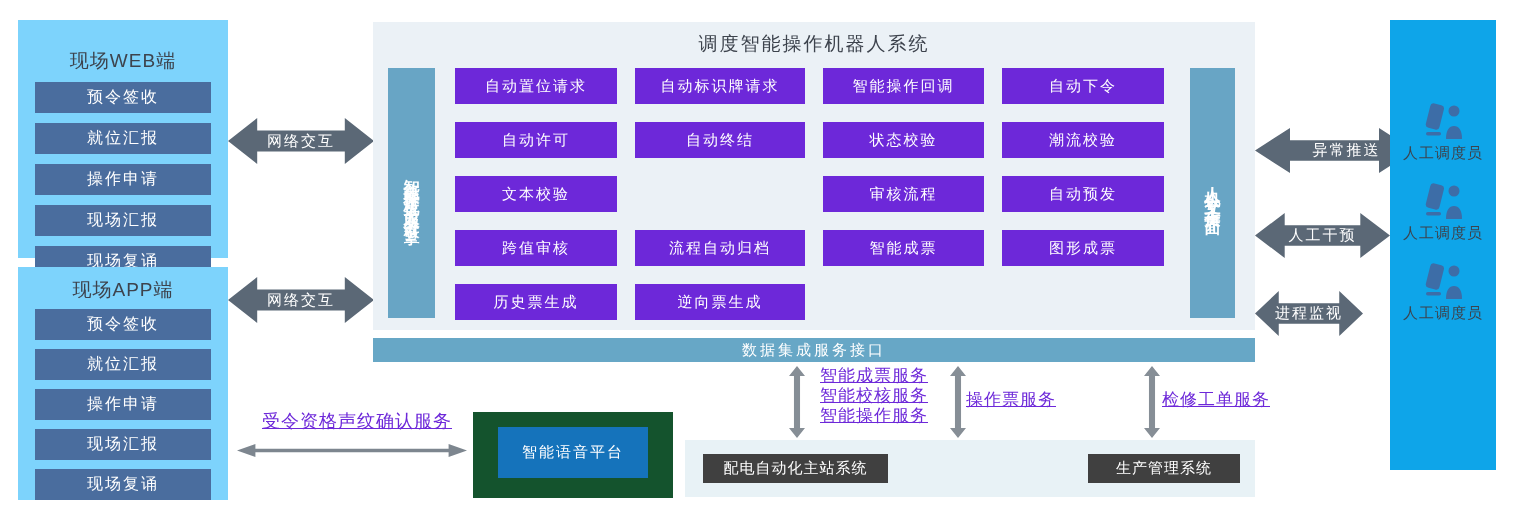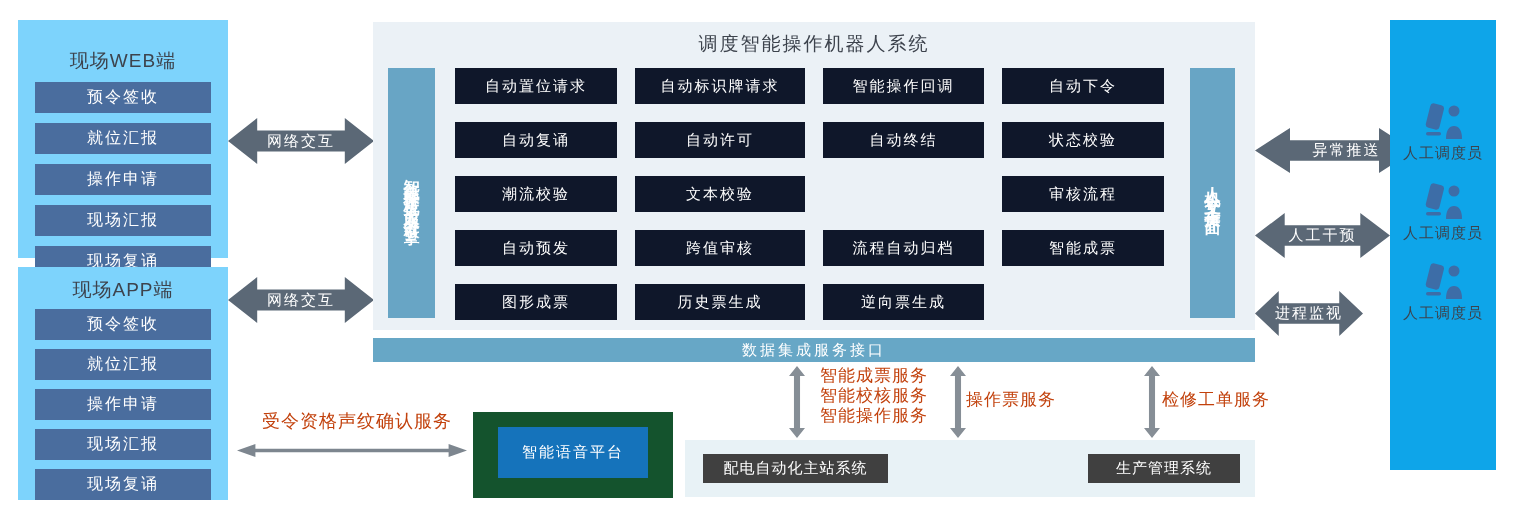--- a/index.html
+++ b/index.html
@@ -10,21 +10,21 @@
   .panel{position:absolute;background:#7dd3fc;}
   .panel-title{position:absolute;left:0;width:100%;text-align:center;color:#3d434d;font-size:19px;font-weight:500;letter-spacing:1px;}
   .pill{position:absolute;background:#4a6d9e;color:#ffffff;font-size:16px;display:flex;align-items:center;justify-content:center;letter-spacing:2px;}
 
   
   .main-panel{position:absolute;left:373px;top:22px;width:882px;height:308px;background:#ebf1f6;}
   .main-title{position:absolute;top:9px;left:0;width:100%;text-align:center;color:#3d434d;font-size:19px;font-weight:500;letter-spacing:2px;}
   .vbar{position:absolute;background:#68a5c5;color:#ffffff;display:flex;align-items:center;justify-content:center;}
   .vbar span{writing-mode:vertical-lr;text-orientation:upright;font-size:16px;font-weight:600;letter-spacing:5px;line-height:1;}
   .grid{position:absolute;left:82px;top:46px;display:grid;grid-template-columns:162px 170px 161px 162px;column-gap:18px;row-gap:18px;grid-auto-rows:36px;}
-  .bluebtn{background:#0f172a;color:#ffffff;font-size:15px;font-weight:500;display:flex;align-items:center;justify-content:center;letter-spacing:2px;}
+  .bluebtn{background:#6d28d9;color:#ffffff;font-size:15px;font-weight:500;display:flex;align-items:center;justify-content:center;letter-spacing:2px;}
   .cell-empty{background:transparent;}
 
   
   .harrow{position:absolute;background:#5b6876;color:#ffffff;display:flex;align-items:center;justify-content:center;font-size:15px;font-weight:500;letter-spacing:2px;
     clip-path:polygon(0 50%, var(--hw) 0, var(--hw) 27%, calc(100% - var(--hw)) 27%, calc(100% - var(--hw)) 0, 100% 50%, calc(100% - var(--hw)) 100%, calc(100% - var(--hw)) 73%, var(--hw) 73%, var(--hw) 100%);}
 
   
   .thin-arrow{position:absolute;background:#7d868f;
     clip-path:polygon(0 50%, 8% 0, 8% 37%, 92% 37%, 92% 0, 100% 50%, 92% 100%, 92% 63%, 8% 63%, 8% 100%);}
 
@@ -33,21 +33,21 @@
     clip-path:polygon(50% 0, 100% 14%, 69% 14%, 69% 86%, 100% 86%, 50% 100%, 0 86%, 31% 86%, 31% 14%, 0 14%);}
 
   
   .data-bar{position:absolute;left:373px;top:338px;width:882px;height:24px;background:#67a7c6;color:#ffffff;display:flex;align-items:center;justify-content:center;font-size:15px;font-weight:500;letter-spacing:3px;}
 
   
   .bottom-panel{position:absolute;left:685px;top:440px;width:570px;height:57px;background:#e8f2f6;}
   .tealbtn{position:absolute;background:#404040;color:#ffffff;font-size:15px;font-weight:500;display:flex;align-items:center;justify-content:center;letter-spacing:1px;}
 
   
-  .svc-label{position:absolute;color:#c2410c;font-size:17px;line-height:20px;letter-spacing:1px;white-space:nowrap;}
+  .svc-label{position:absolute;color:#6d28d9;font-size:17px;line-height:20px;letter-spacing:1px;white-space:nowrap;text-decoration:underline;}
 
   
   .voice-panel{position:absolute;left:473px;top:412px;width:200px;height:86px;background:#14532d;}
   .voice-btn{position:absolute;left:25px;top:15px;width:150px;height:51px;background:#1573bb;color:#ffffff;font-size:15px;font-weight:500;display:flex;align-items:center;justify-content:center;letter-spacing:2px;}
 
   
   .right-panel{position:absolute;left:1390px;top:20px;width:106px;height:450px;background:#0ea5e9;}
   .dispatcher{position:absolute;left:0;width:100%;display:flex;flex-direction:column;align-items:center;gap:3px;}
   .dispatcher .dlabel{color:#3d434d;font-size:15px;letter-spacing:1px;}
   .dicon{color:#3d6da7;}
@@ -82,21 +82,20 @@
     <div class="main-title">调度智能操作机器人系统</div>
     <div class="vbar" style="left:15px;top:46px;width:47px;height:250px;">
       <span>智能操作机器人服务引擎</span>
     </div>
     <div class="grid">
       <div class="bluebtn">自动置位请求</div>
       <div class="bluebtn">自动标识牌请求</div>
       <div class="bluebtn">智能操作回调</div>
 
       <div class="bluebtn">自动下令</div>
-      <div class="bluebtn">自动复诵</div>
       <div class="bluebtn">自动许可</div>
       <div class="bluebtn">自动终结</div>
 
       <div class="bluebtn">状态校验</div>
       <div class="bluebtn">潮流校验</div>
       <div class="bluebtn">文本校验</div>
       <div class="cell-empty"></div>
 
       <div class="bluebtn">审核流程</div>
       <div class="bluebtn">自动预发</div>

